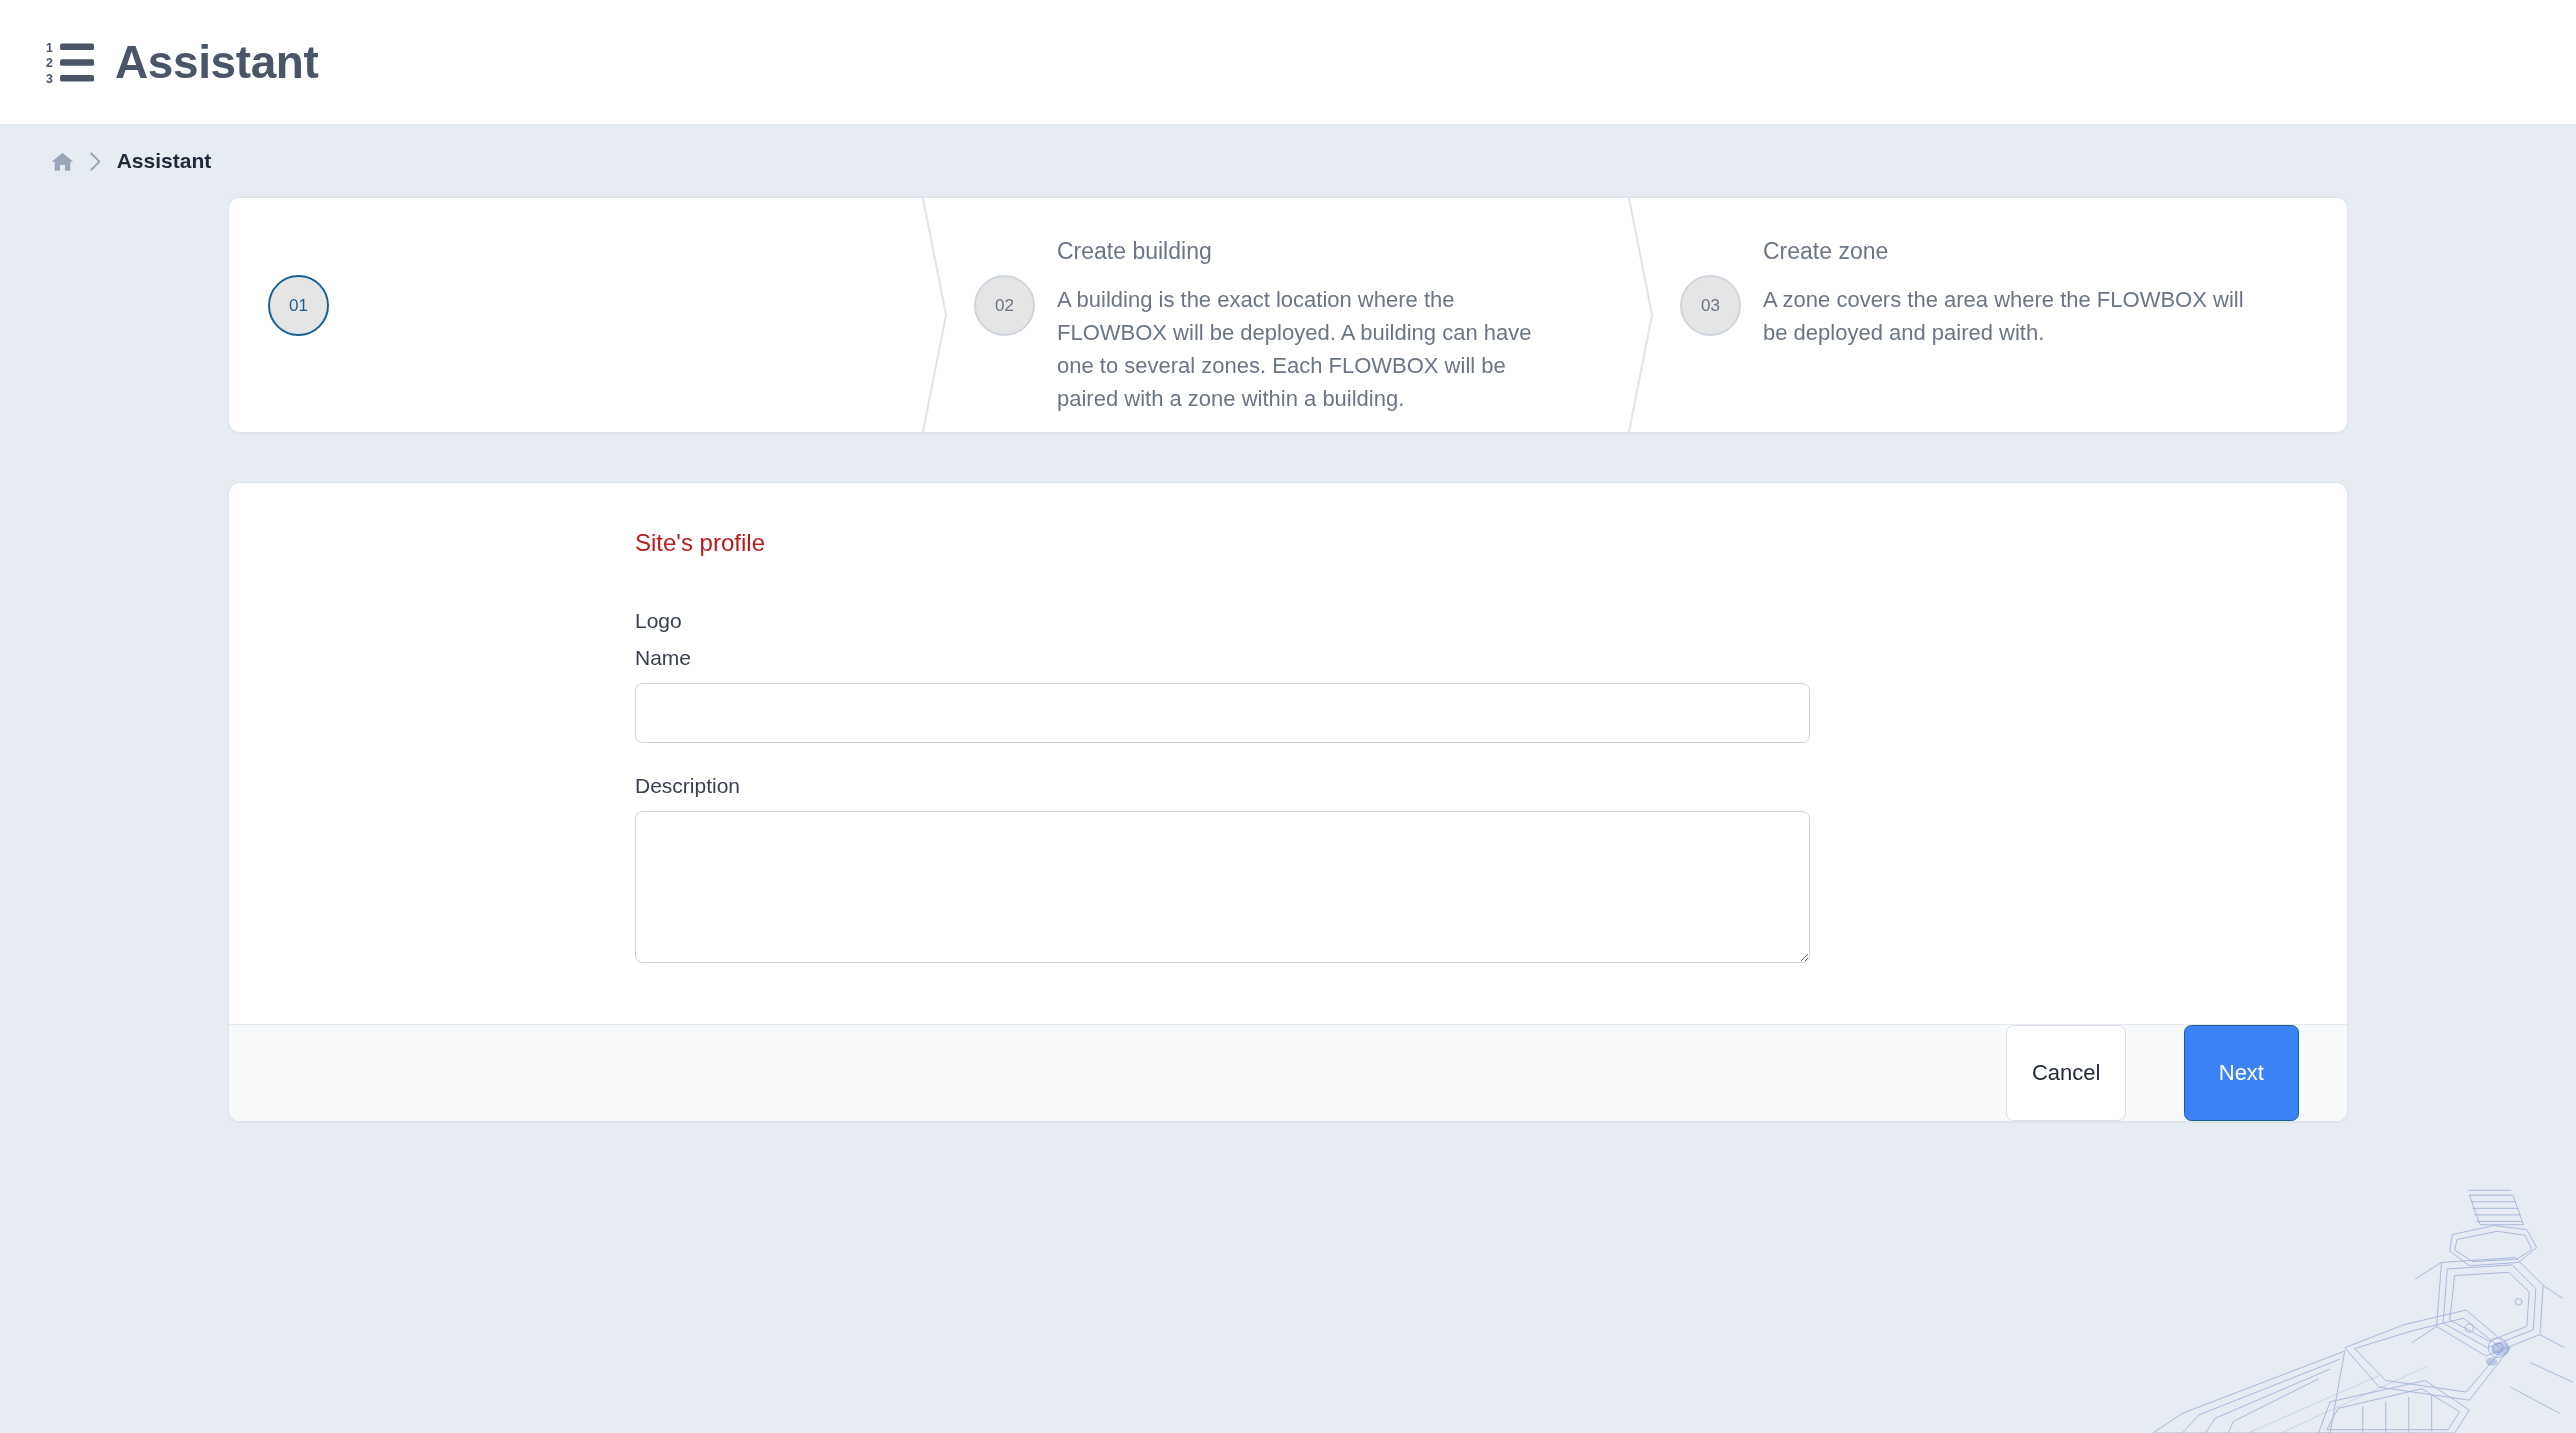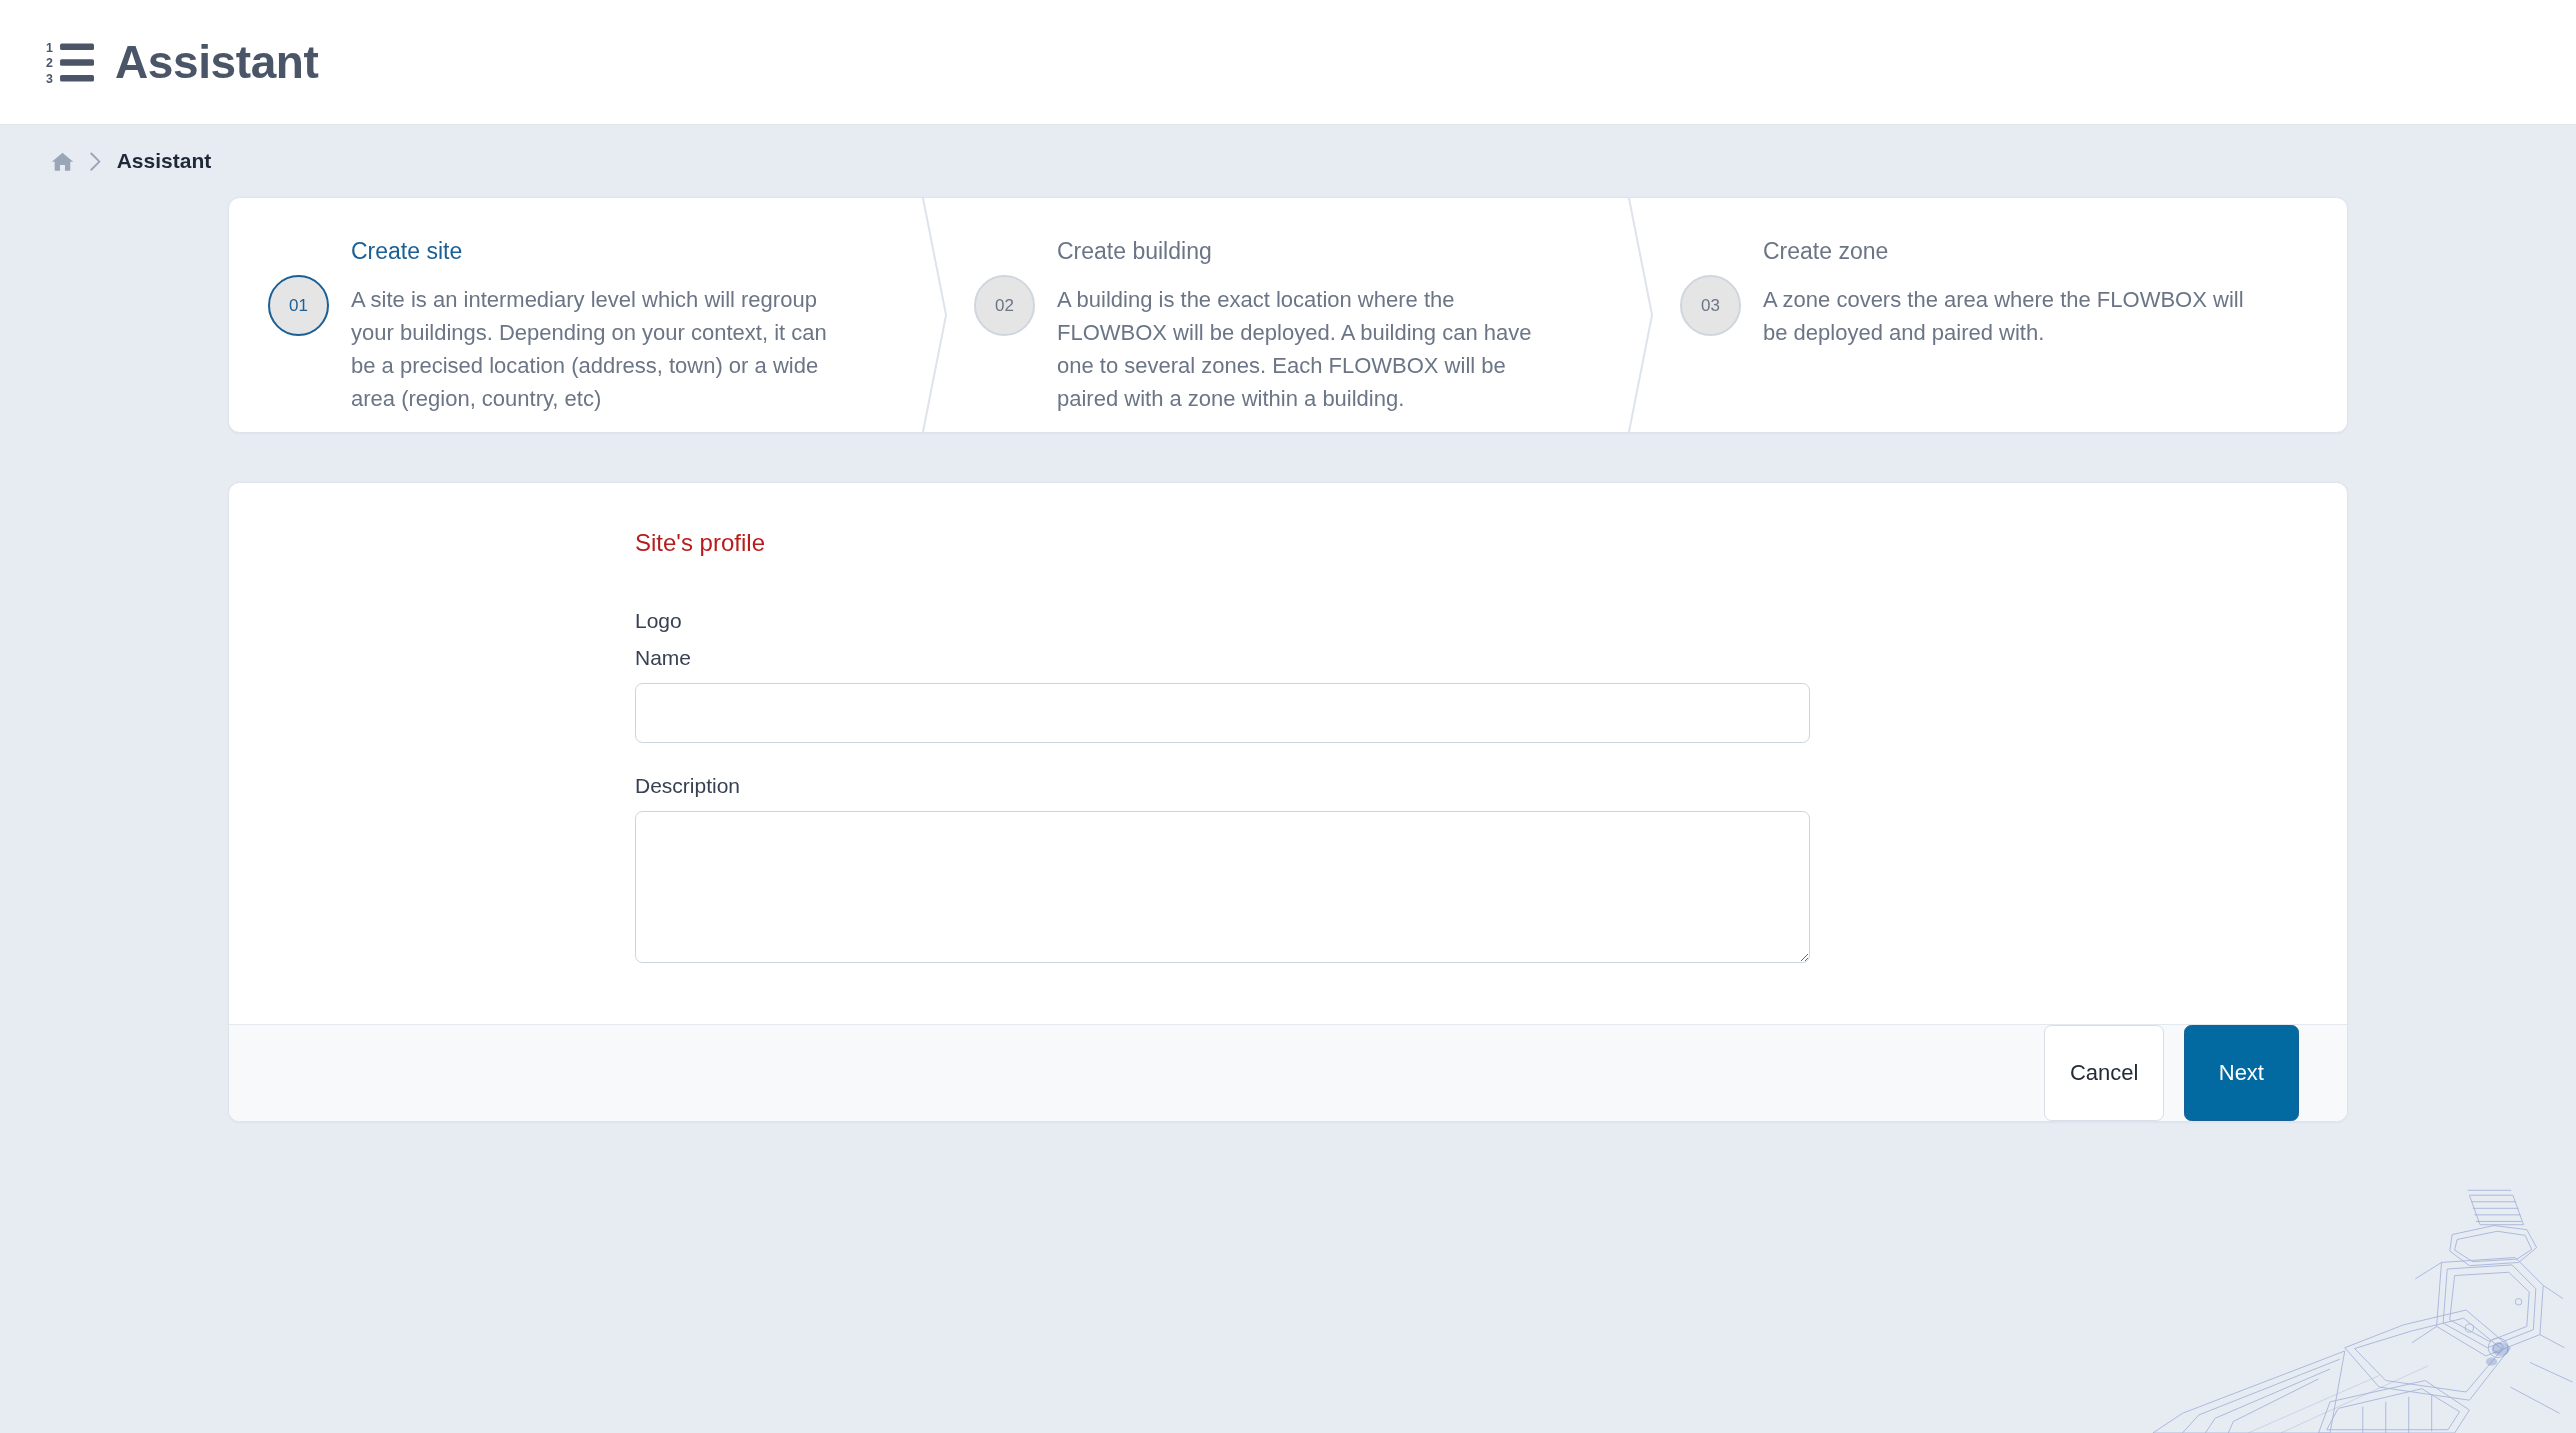--- a/index.html
+++ b/index.html
@@ -151,24 +151,25 @@
     cursor: pointer;
     line-height: 1;
   }
   .btn-outline {
     background: #ffffff;
     border: 1.6px solid #d8dee7;
     color: #222b38;
     padding: 16.4px 24.6px;
   }
   .btn-primary {
-    background: #0369a1;
+    background: #3b82f6;
     border: 1.6px solid #1a5f95;
     color: #ffffff;
     padding: 18px 34px;
+    margin-left: 38px;
   }
   .text-input {
     display: block;
     width: 1175px;
     height: 60px;
     border: 1.6px solid #ccd3dd;
     border-radius: 7.4px;
     background: #fff;
     font-family: "Liberation Sans", sans-serif;
     font-size: 21px;
@@ -247,24 +248,20 @@
   </span>
   <span class="crumb-label">Assistant</span>
 </div>
 
 <div class="content">
 
   <div class="stepper-card">
 
     <div class="step active">
       <div class="circle">01</div>
-      <div class="step-body">
-        <div class="step-title">Create site</div>
-        <div class="step-desc">A site is an intermediary level which will regroup your buildings. Depending on your context, it can be a precised location (address, town) or a wide area (region, country, etc)</div>
-      </div>
       <div class="step-sep" style="right:-16.4px;">
         <svg viewBox="0 0 40 288" preserveAspectRatio="none" xmlns="http://www.w3.org/2000/svg">
           <path d="M6 0 L34 144 L6 288" fill="none" stroke="#dfe4ec" stroke-width="2.5"></path>
         </svg>
       </div>
     </div>
 
     <div class="step">
       <div class="circle">02</div>
       <div class="step-body">

